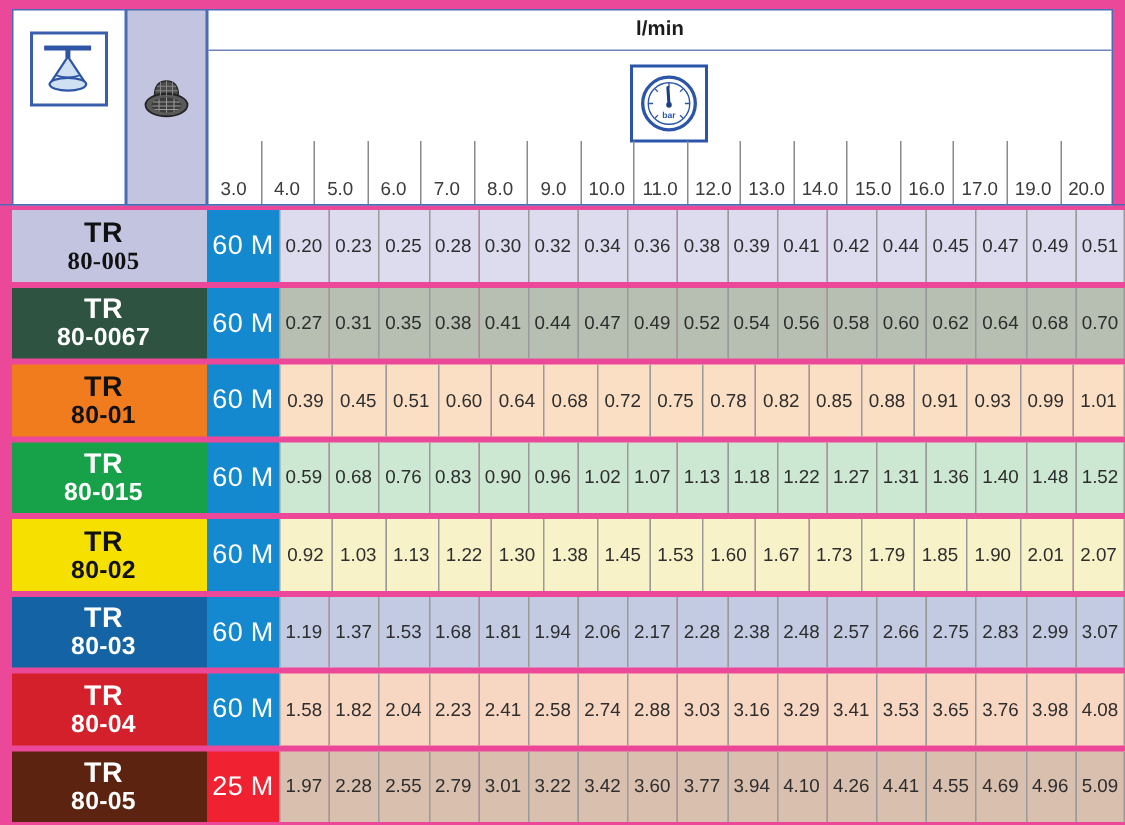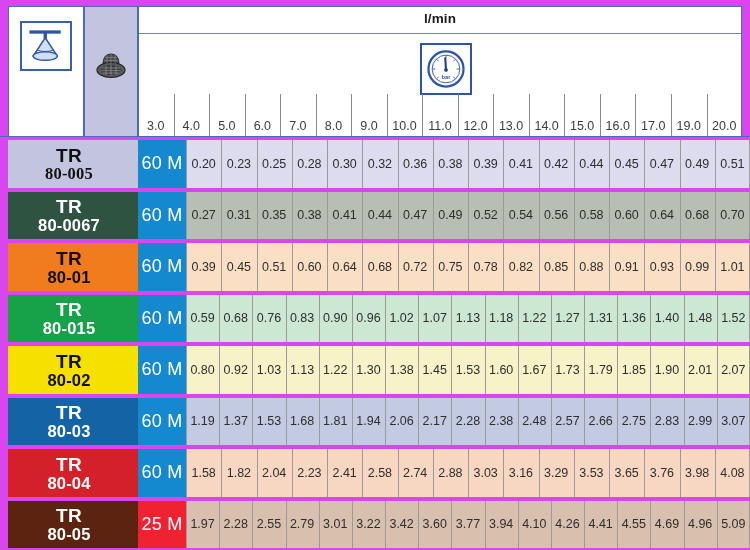--- a/index.html
+++ b/index.html
@@ -9,21 +9,21 @@
   }
   body {
     font-family: "Liberation Sans", sans-serif;
     -webkit-font-smoothing: antialiased;
   }
 
   #sheet {
     position: relative;
     width: 750px;
     height: 550px;
-    background: #d946ef;
+    background: #ec4899;
     overflow: hidden;
     box-sizing: border-box;
   }
 
   
   .header {
     position: absolute;
     left: 0;
     top: 0;
     width: 750px;
@@ -382,20 +382,24 @@
           <div class="v">
             <div class="vbg" style="background: rgb(220, 220, 238);"></div>
             <span class="vtxt">0.30</span>
           </div>
           <div class="v">
             <div class="vbg" style="background: rgb(220, 220, 238);"></div>
             <span class="vtxt">0.32</span>
           </div>
           <div class="v">
             <div class="vbg" style="background: rgb(220, 220, 238);"></div>
+            <span class="vtxt">0.34</span>
+          </div>
+          <div class="v">
+            <div class="vbg" style="background: rgb(220, 220, 238);"></div>
             <span class="vtxt">0.36</span>
           </div>
           <div class="v">
             <div class="vbg" style="background: rgb(220, 220, 238);"></div>
             <span class="vtxt">0.38</span>
           </div>
           <div class="v">
             <div class="vbg" style="background: rgb(220, 220, 238);"></div>
             <span class="vtxt">0.39</span>
           </div>
@@ -487,20 +491,24 @@
           <div class="v">
             <div class="vbg" style="background: rgb(182, 191, 178);"></div>
             <span class="vtxt">0.58</span>
           </div>
           <div class="v">
             <div class="vbg" style="background: rgb(182, 191, 178);"></div>
             <span class="vtxt">0.60</span>
           </div>
           <div class="v">
             <div class="vbg" style="background: rgb(182, 191, 178);"></div>
+            <span class="vtxt">0.62</span>
+          </div>
+          <div class="v">
+            <div class="vbg" style="background: rgb(182, 191, 178);"></div>
             <span class="vtxt">0.64</span>
           </div>
           <div class="v">
             <div class="vbg" style="background: rgb(182, 191, 178);"></div>
             <span class="vtxt">0.68</span>
           </div>
           <div class="v">
             <div class="vbg" style="background: rgb(182, 191, 178);"></div>
             <span class="vtxt">0.70</span>
           </div>
@@ -670,24 +678,20 @@
           <div class="codetop" style="color: rgb(17, 17, 17);">TR</div>
           <div class="codebot" style="color: rgb(17, 17, 17);">80-02</div>
         </div>
         <div class="cell-mesh">
           <div class="meshbg" style="background: rgb(20, 137, 207);"></div>
           <div class="meshtxt">60 M</div>
         </div>
         <div class="vals">
           <div class="v">
             <div class="vbg" style="background: rgb(248, 242, 200);"></div>
-            <span class="vtxt">0.80</span>
-          </div>
-          <div class="v">
-            <div class="vbg" style="background: rgb(248, 242, 200);"></div>
             <span class="vtxt">0.92</span>
           </div>
           <div class="v">
             <div class="vbg" style="background: rgb(248, 242, 200);"></div>
             <span class="vtxt">1.03</span>
           </div>
           <div class="v">
             <div class="vbg" style="background: rgb(248, 242, 200);"></div>
             <span class="vtxt">1.13</span>
           </div>
@@ -876,20 +880,24 @@
           <div class="v">
             <div class="vbg" style="background: rgb(248, 215, 194);"></div>
             <span class="vtxt">3.16</span>
           </div>
           <div class="v">
             <div class="vbg" style="background: rgb(248, 215, 194);"></div>
             <span class="vtxt">3.29</span>
           </div>
           <div class="v">
             <div class="vbg" style="background: rgb(248, 215, 194);"></div>
+            <span class="vtxt">3.41</span>
+          </div>
+          <div class="v">
+            <div class="vbg" style="background: rgb(248, 215, 194);"></div>
             <span class="vtxt">3.53</span>
           </div>
           <div class="v">
             <div class="vbg" style="background: rgb(248, 215, 194);"></div>
             <span class="vtxt">3.65</span>
           </div>
           <div class="v">
             <div class="vbg" style="background: rgb(248, 215, 194);"></div>
             <span class="vtxt">3.76</span>
           </div>

